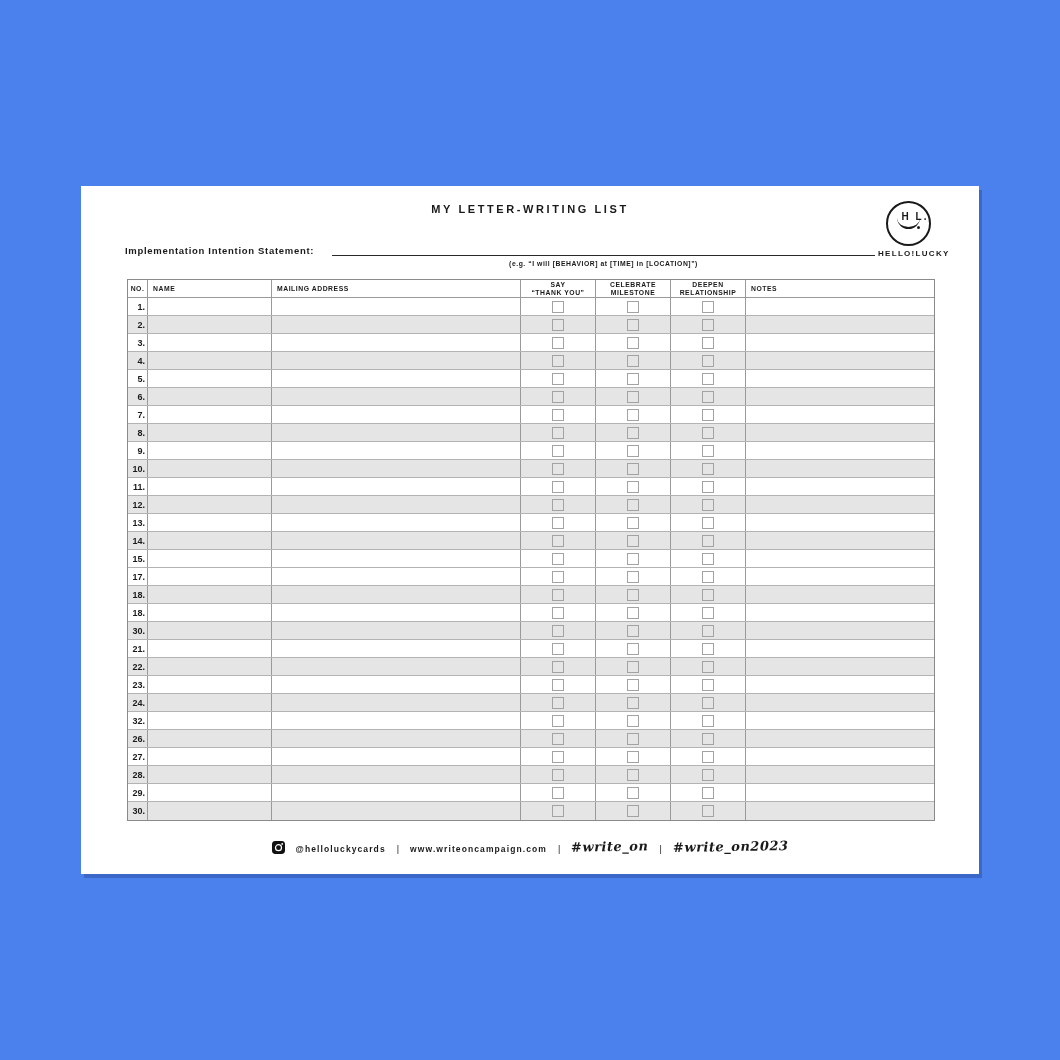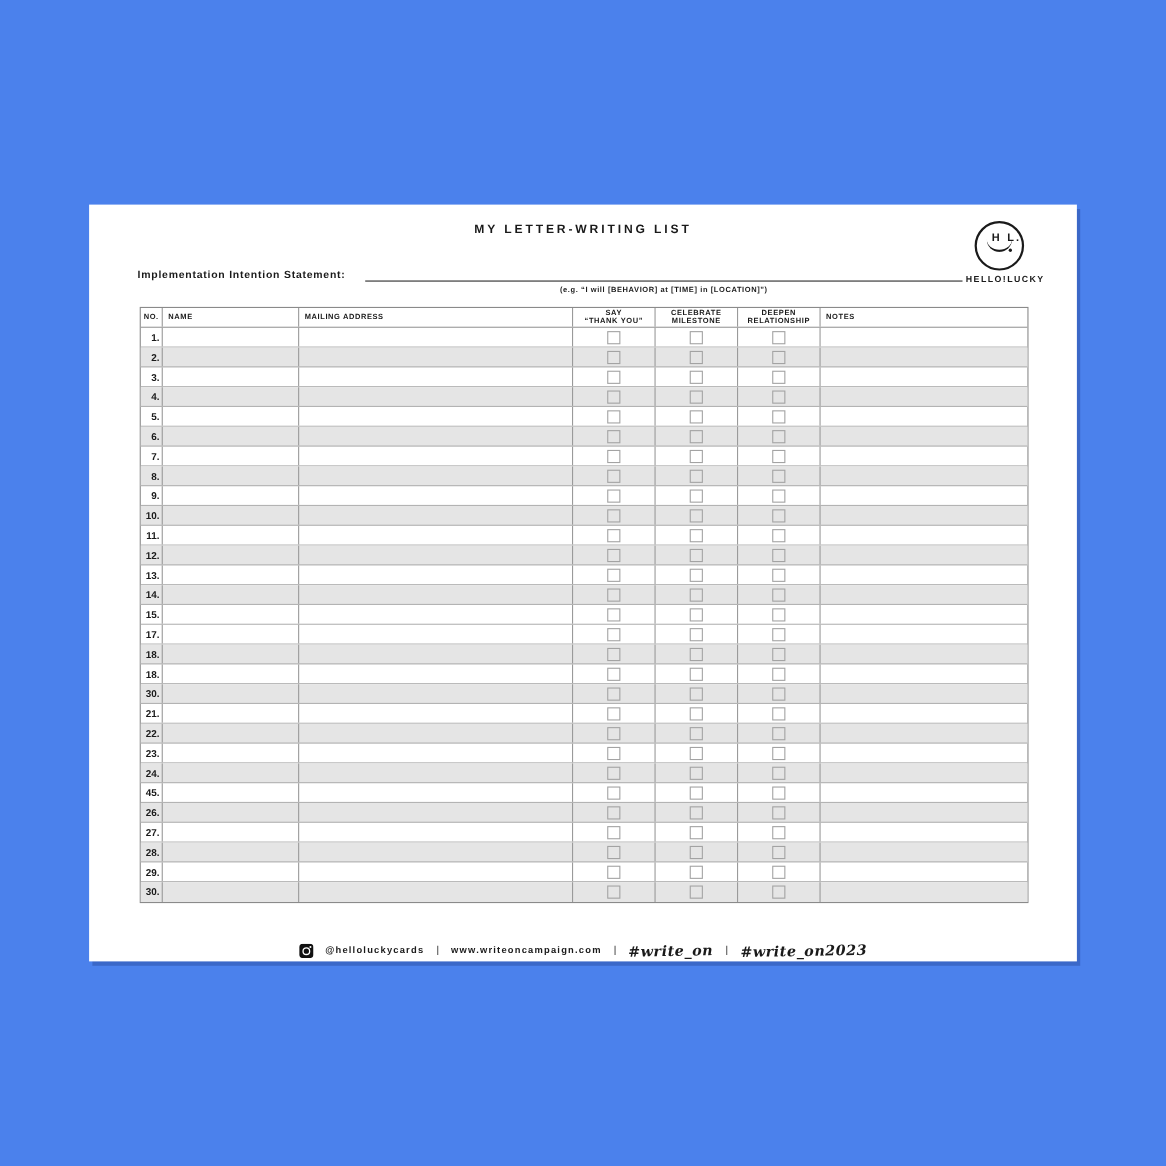--- a/index.html
+++ b/index.html
@@ -86,22 +86,22 @@
   }
   .check-cell { display:flex; align-items:center; justify-content:center; }
   .checkbox {
     width:12px; height:12px; border:1px solid #a3a3a3; background:transparent;
     display:inline-block;
   }
   .fill-cell { }
 
   
   .footer {
-    position:absolute; left:0; top:672px; width:100%;
-    display:flex; align-items:flex-start; justify-content:center; gap:11px;
+    position:absolute; left:0; top:653px; width:100%;
+    display:flex; align-items:flex-end; justify-content:center; gap:11px;
   }
   .f-handle, .f-site { font-size:8.5px; font-weight:700; letter-spacing:1.1px; }
   .f-sep { font-size:9px; font-weight:400; color:#1a1a1a; }
   .f-tag {
     font-family:"DejaVu Serif", serif; font-style:italic; font-weight:600;
     font-size:13px; letter-spacing:0.5px; transform:rotate(-1deg);
   }
   .f-tag .f-year { font-weight:800; font-style:italic; }
   .ig-icon { display:inline-flex; align-items:center; }
 </style>
@@ -481,21 +481,21 @@
             </div>
             <div class="cell check-cell">
               <span class="checkbox"></span>
             </div>
             <div class="cell check-cell">
               <span class="checkbox"></span>
             </div>
             <div class="cell fill-cell"></div>
           </div>
           <div class="trow">
-            <div class="cell no-cell">45.</div>
+            <div class="cell no-cell">32.</div>
             <div class="cell fill-cell"></div>
             <div class="cell fill-cell"></div>
             <div class="cell check-cell">
               <span class="checkbox"></span>
             </div>
             <div class="cell check-cell">
               <span class="checkbox"></span>
             </div>
             <div class="cell check-cell">
               <span class="checkbox"></span>

